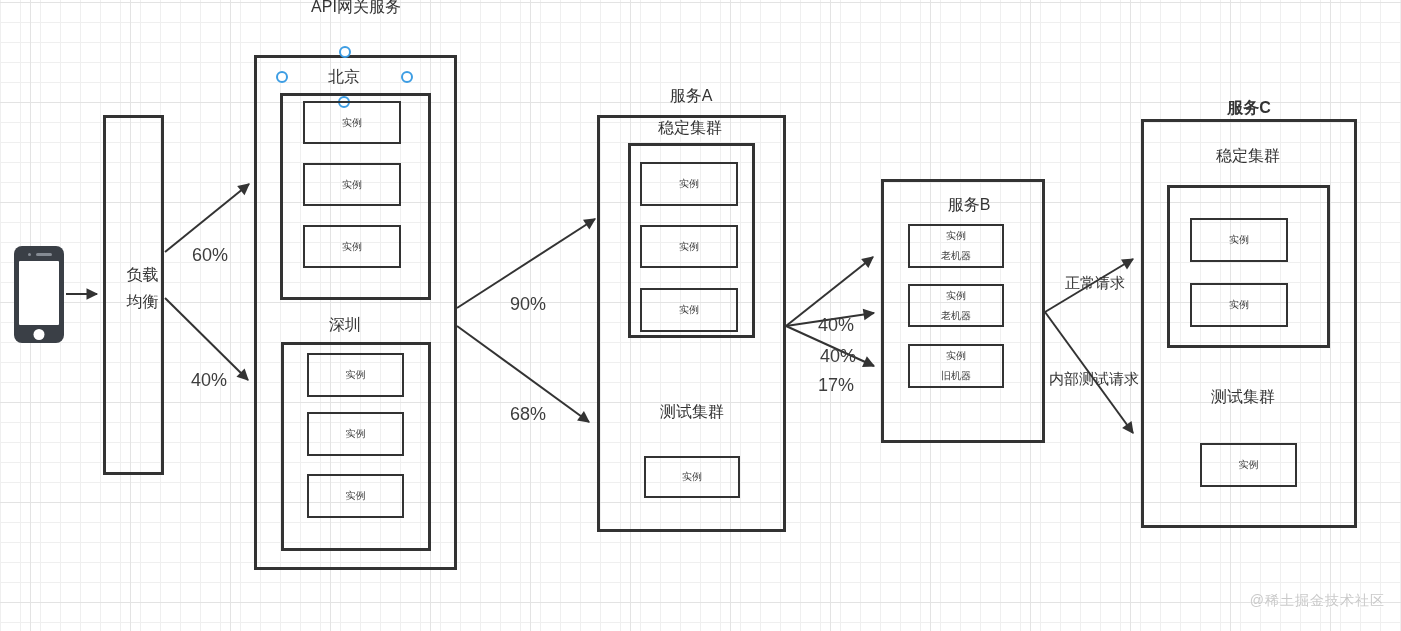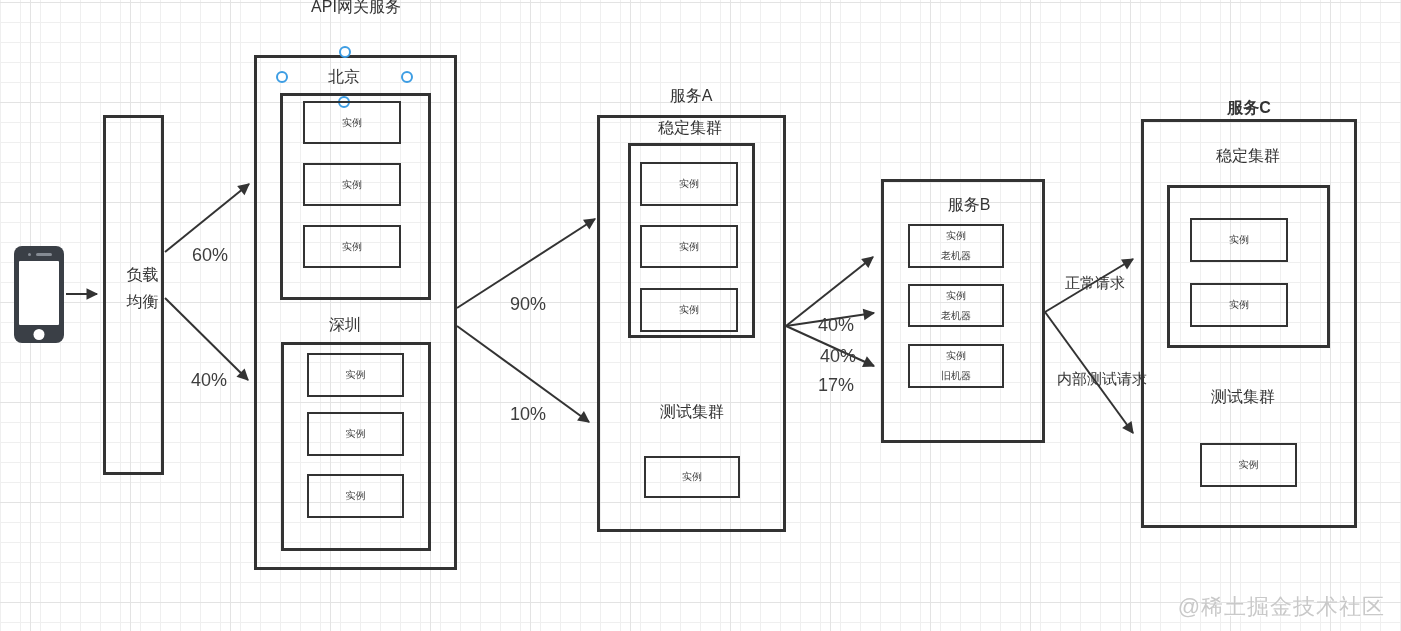--- a/index.html
+++ b/index.html
@@ -68,21 +68,21 @@
   .phone .cam{
     position:absolute;top:7px;left:14px;width:3px;height:3px;
     background:#858b93;border-radius:50%;
   }
   .phone .home{
     position:absolute;bottom:3px;left:50%;transform:translateX(-50%);
     width:11px;height:11px;border-radius:50%;background:#fff;
   }
   .watermark{
     position:absolute;right:16px;top:592px;
-    font-size:22px;color:#c9c9c9;letter-spacing:1px;
+    font-size:14px;color:#c9c9c9;letter-spacing:1px;
     text-shadow:0 1px 0 #ffffff;
   }
 </style>
 </head>
 <body>
 
 <div class="canvas">
 
   <svg class="edges" width="1401" height="631" viewBox="0 0 1401 631">
     <defs>
@@ -191,22 +191,22 @@
       <span>实例</span>
     </div>
   <div class="lbl" style="left:1243px;top:397px;">测试集群</div>
   <div class="inst" style="left:1200px;top:443px;width:97px;height:44px;">
       <span>实例</span>
     </div>
 
   <div class="lbl pct" style="left:210px;top:218px;">60%</div>
   <div class="lbl pct" style="left:209px;top:343px;">40%</div>
   <div class="lbl pct" style="left:528px;top:267px;">90%</div>
-  <div class="lbl pct" style="left:528px;top:377px;">10%</div>
+  <div class="lbl pct" style="left:528px;top:377px;">68%</div>
   <div class="lbl pct" style="left:836px;top:288px;">40%</div>
   <div class="lbl pct" style="left:838px;top:319px;">40%</div>
   <div class="lbl pct" style="left:836px;top:348px;">17%</div>
   <div class="lbl edge-name" style="left:1095px;top:283px;">正常请求</div>
-  <div class="lbl edge-name" style="left:1094px;top:379px;margin-left:8px;">内部测试请求</div>
+  <div class="lbl edge-name" style="left:1094px;top:379px;">内部测试请求</div>
 
   <div class="watermark">@稀土掘金技术社区</div>
 
 </div>
 
 </body></html>

